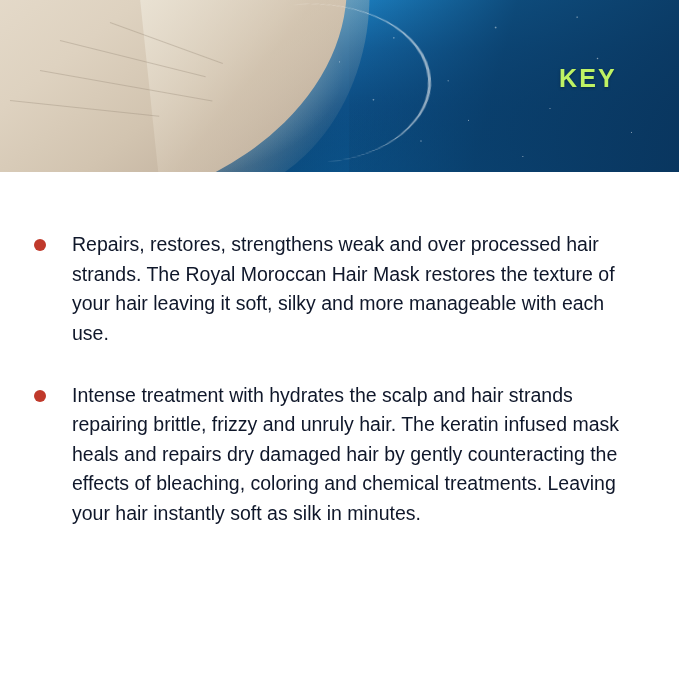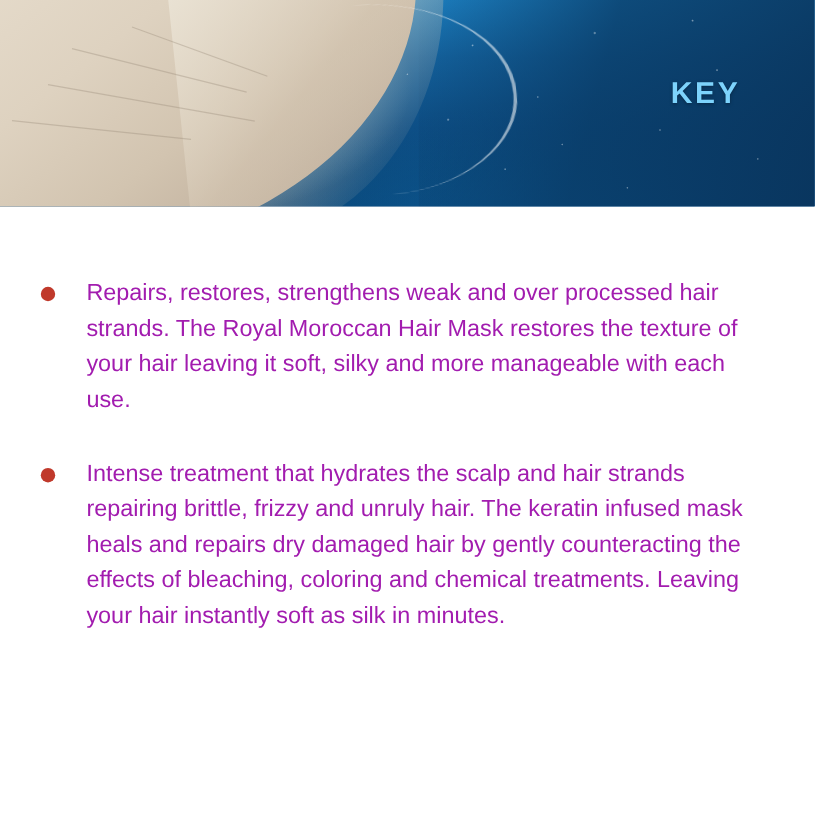--- a/index.html
+++ b/index.html
@@ -120,21 +120,21 @@
   .hero .r1 { left: 60px;  top: 40px;  width: 150px; transform: rotate(14deg); }
   .hero .r2 { left: 40px;  top: 70px;  width: 175px; transform: rotate(10deg); }
   .hero .r3 { left: 110px; top: 22px;  width: 120px; transform: rotate(20deg); }
   .hero .r4 { left: 10px;  top: 100px; width: 150px; transform: rotate(6deg); }
 
   .hero-title {
     position: absolute;
     right: 62px;
     top: 62px;
     text-align: right;
-    color: #7dd3fc;
+    color: #bef264;
     font-family: "Liberation Sans", sans-serif;
     font-weight: bold;
     font-size: 25px;
     letter-spacing: 2.2px;
     line-height: 1.28;
     text-shadow: 0 1px 3px rgba(0,0,0,0.35);
   }
   .hero-title .line { display: block; }
 
   
@@ -143,21 +143,21 @@
   }
   .bullet-list {
     list-style: none;
     margin: 0;
     padding: 0;
   }
   .bullet-item {
     position: relative;
     padding-left: 39px;
     margin-bottom: 32px;
-    color: #a21caf;
+    color: #0f172a;
     font-size: 19.5px;
     line-height: 1.52;
     font-family: "Liberation Sans", sans-serif;
   }
   .bullet-item:last-child { margin-bottom: 0; }
   .bullet-dot {
     position: absolute;
     left: 1px;
     top: 9px;
     width: 12px;
@@ -190,18 +190,18 @@
   </div>
 
   <div class="content">
     <ul class="bullet-list">
       <li class="bullet-item">
         <span class="bullet-dot"></span>
         <span>Repairs, restores, strengthens weak and over processed hair strands. The Royal Moroccan Hair Mask restores the texture of your hair leaving it soft, silky and more manageable with each use.</span>
       </li>
       <li class="bullet-item">
         <span class="bullet-dot"></span>
-        <span>Intense treatment that hydrates the scalp and hair strands  repairing brittle, frizzy and unruly hair. The keratin infused mask heals and repairs dry damaged hair by gently counteracting the effects of bleaching, coloring and chemical treatments. Leaving your hair instantly soft as silk in minutes.</span>
+        <span>Intense treatment with hydrates the scalp and hair strands  repairing brittle, frizzy and unruly hair. The keratin infused mask heals and repairs dry damaged hair by gently counteracting the effects of bleaching, coloring and chemical treatments. Leaving your hair instantly soft as silk in minutes.</span>
       </li>
     </ul>
   </div>
 
 </div>
 
 </body></html>

